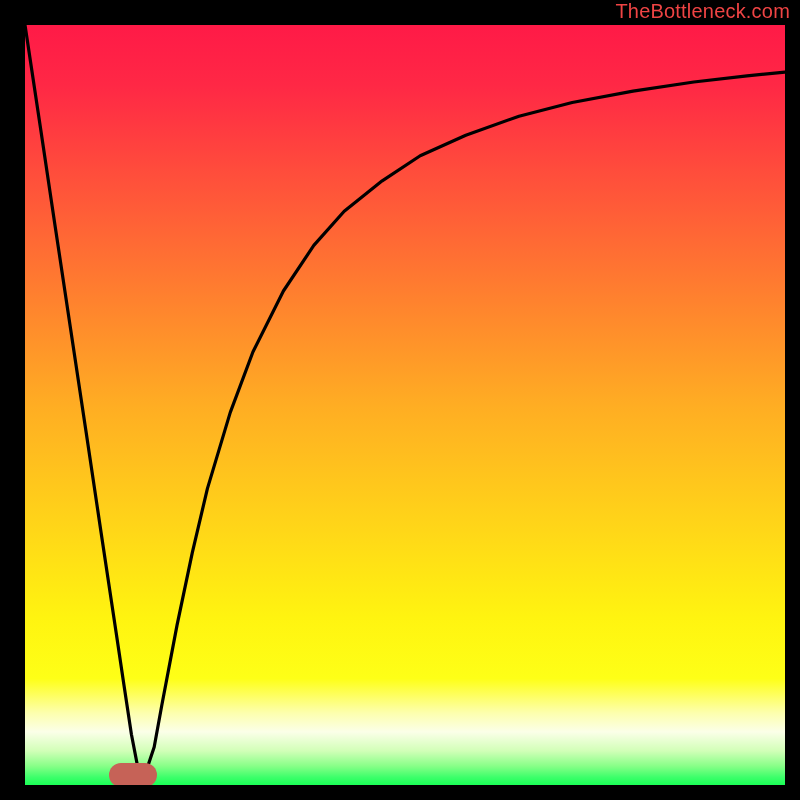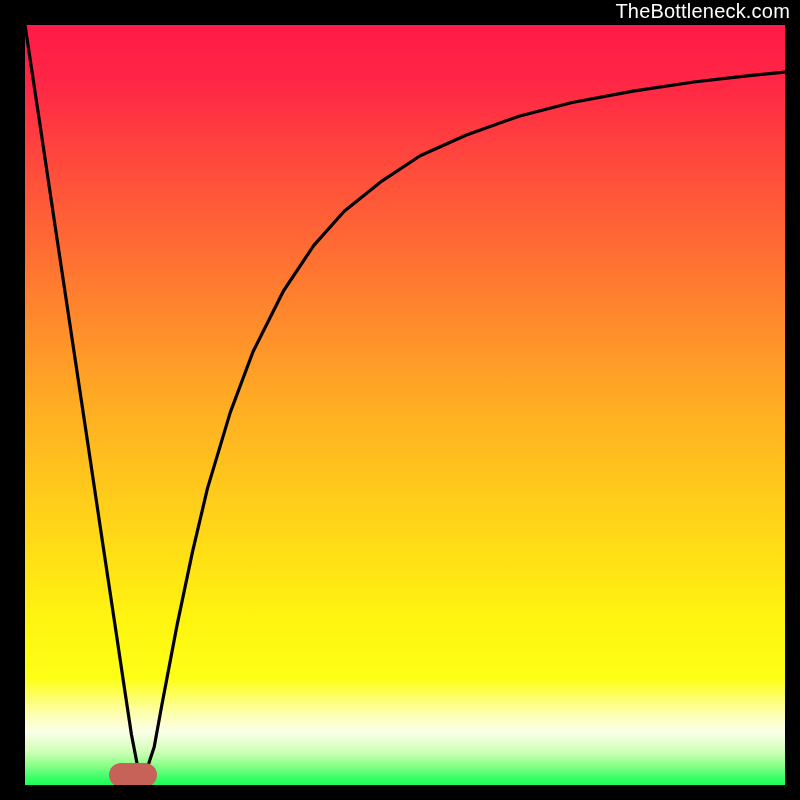--- a/index.html
+++ b/index.html
@@ -39,21 +39,21 @@
     top: 0;
     width: 100%;
     height: 100%;
   }
   .watermark {
     position: absolute;
     top: 0px;
     right: 10px;
     font-family: Arial, Helvetica, sans-serif;
     font-size: 20px;
-    color: #ffffff;
+    color: #ef4444;
     font-weight: 500;
     letter-spacing: 0.2px;
   }
   .marker {
     position: absolute;
     width: 48px;
     height: 24px;
     background: #c66257;
     border-radius: 12px;
     transform: translate(-50%, -50%);

